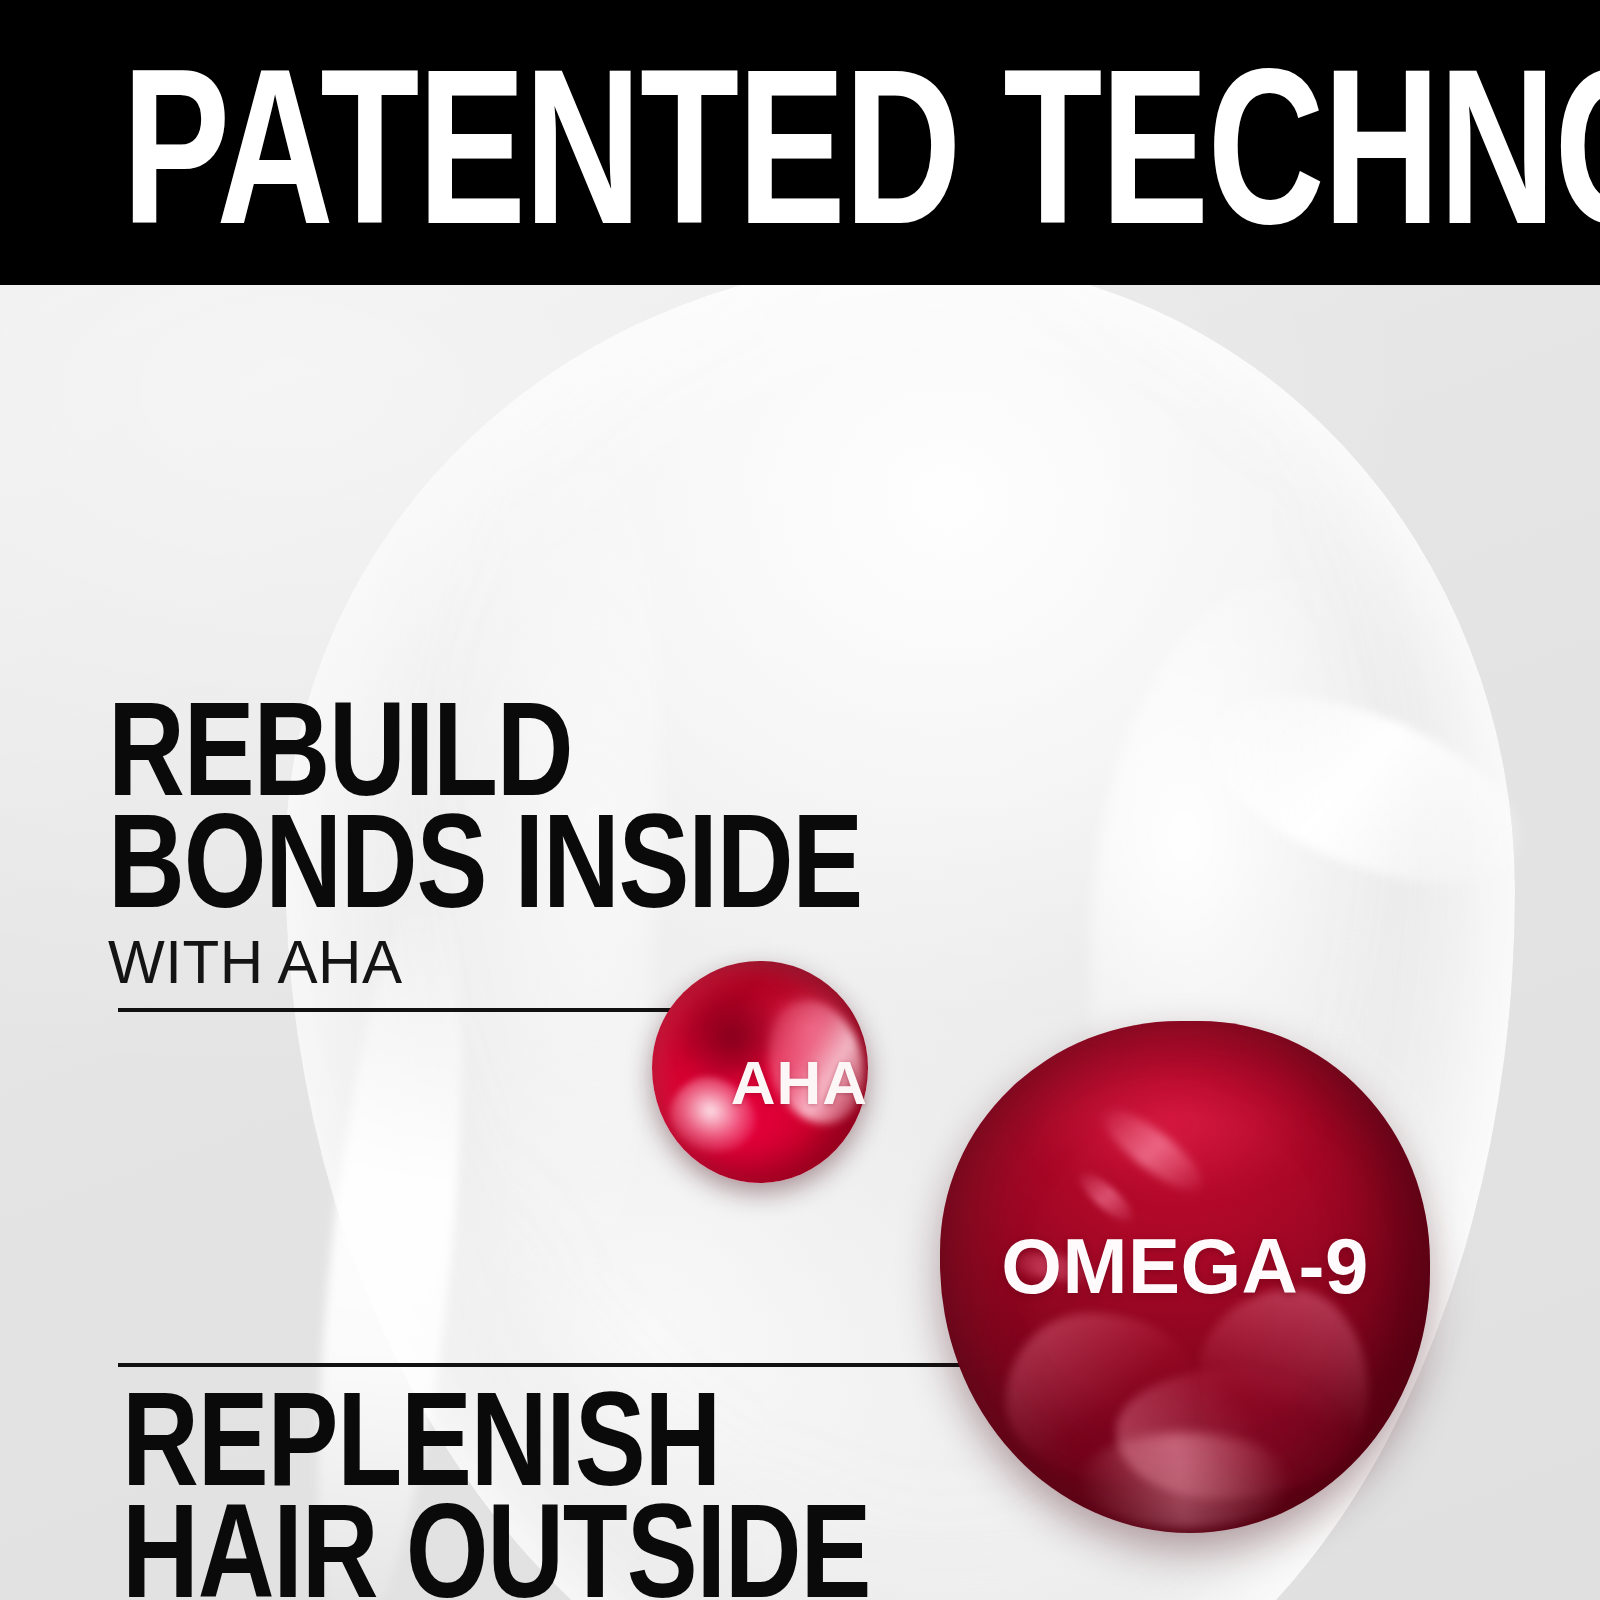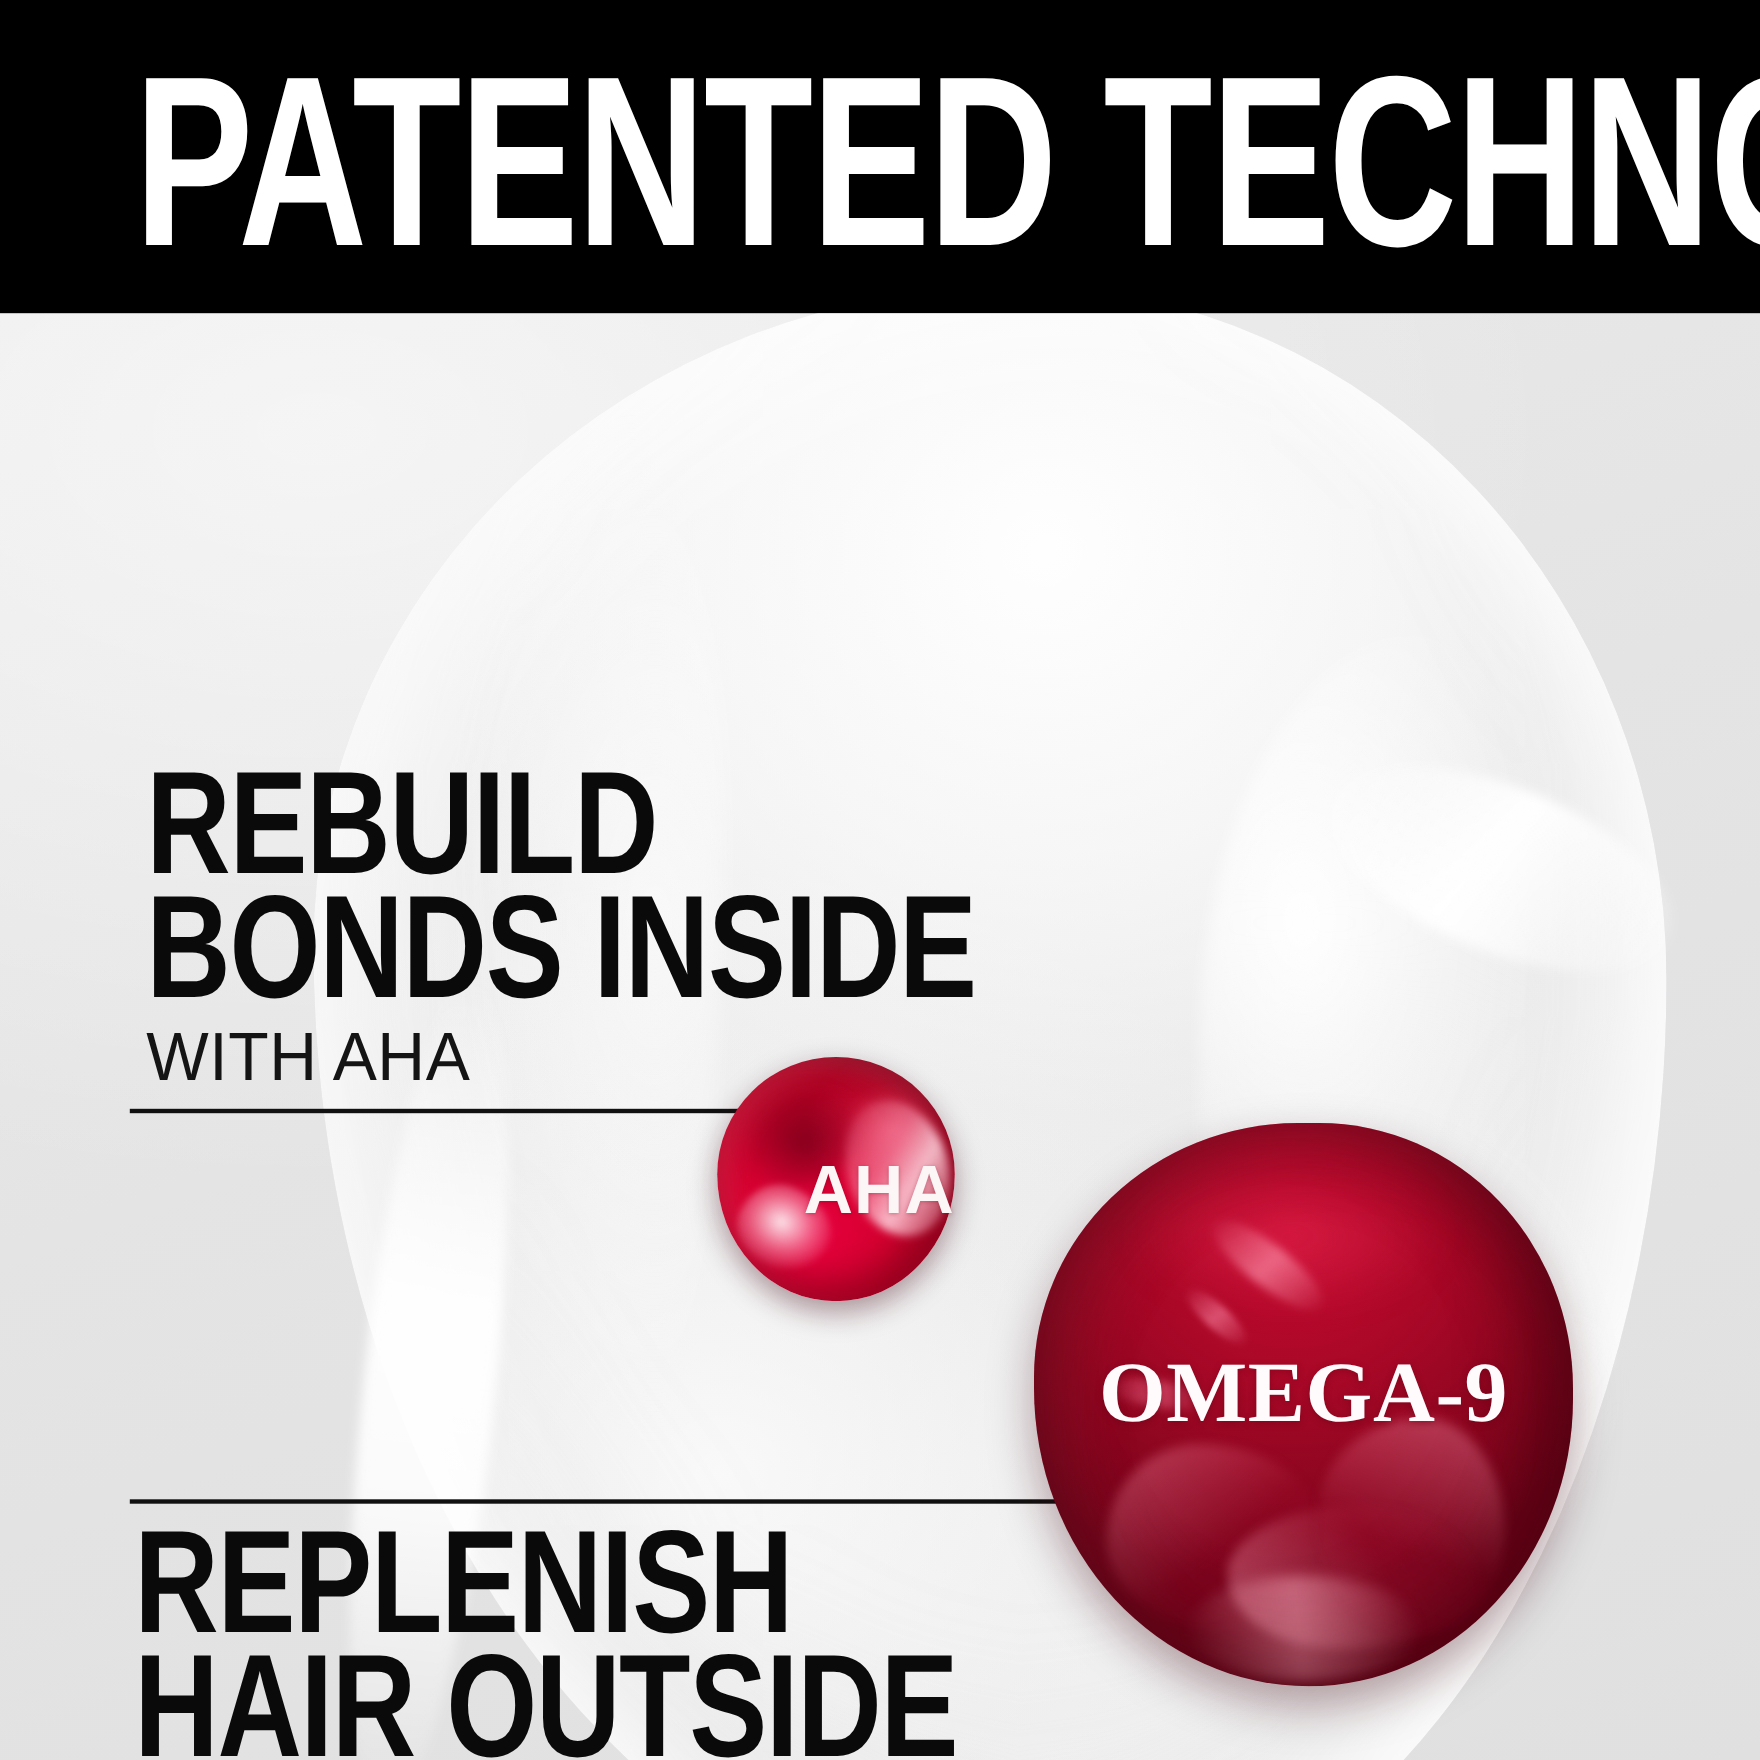--- a/index.html
+++ b/index.html
@@ -296,30 +296,30 @@
     right: -24px; bottom: -24px;
     border-radius: 50%;
     box-shadow: inset 0 0 70px 34px rgba(60,0,14,0.45);
   }
   .omega-label {
     position: absolute;
     left: 0; right: 0;
     top: 200px;
     text-align: center;
     color: #fffafb;
-    font-family: Liberation Serif, serif;
+    font-family: Liberation Sans, sans-serif;
     font-weight: 700;
     font-size: 78px;
     letter-spacing: 0.5px;
     text-shadow: 0 2px 7px rgba(90,0,20,0.40);
   }
 
   
   .copy-block { position: absolute; }
-  .copy-top { left: 133px; top: 408px; }
+  .copy-top { left: 108px; top: 408px; }
   .copy-bottom { left: 122px; top: 1098px; }
 
   .headline {
     color: #0a0a0a;
     font-family: "Liberation Sans", sans-serif;
     font-weight: 700;
     font-size: 133px;
     line-height: 112px;
     letter-spacing: -1.5px;
     transform: scaleX(0.80);

